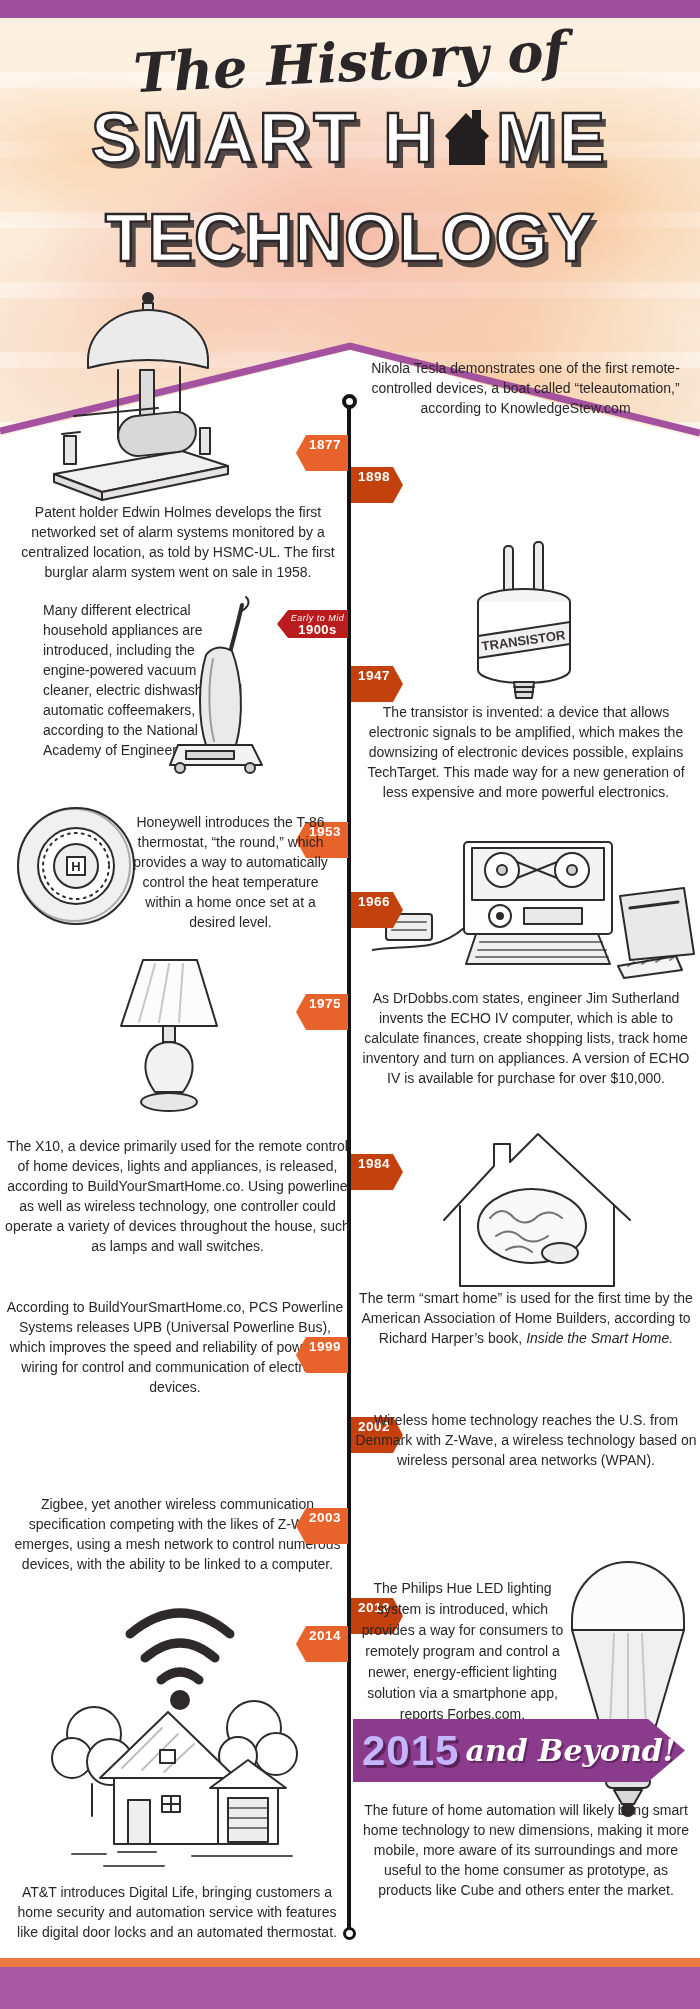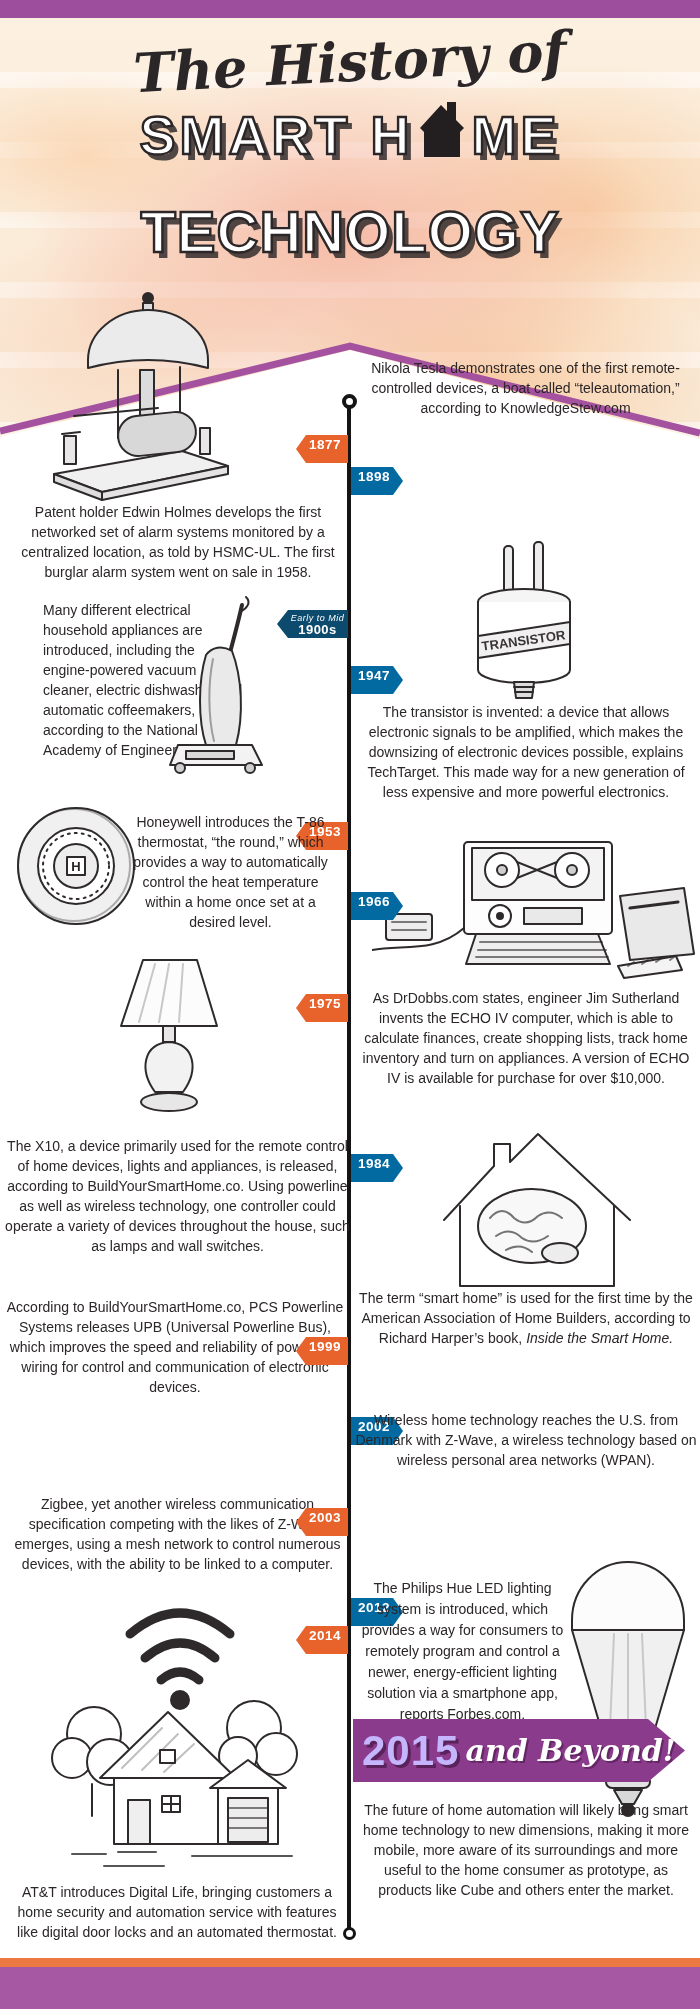--- a/index.html
+++ b/index.html
@@ -17,37 +17,37 @@
       radial-gradient(ellipse 260px 160px at 20% 70%, rgba(248,205,180,.65), rgba(248,205,180,0) 72%),
       repeating-linear-gradient(180deg, rgba(255,255,255,0) 0 54px, rgba(255,255,255,.5) 54px 70px),
       linear-gradient(#fcf0e0,#f9e7d2);}
   .below-chevron{left:0;top:340px;width:700px;height:132px;background:#fff;
     clip-path:polygon(0 97px,350px 10px,700px 99px,700px 132px,0 132px);}
   .chevron-svg{left:0;top:340px;}
   .title-script{left:0;top:30px;width:700px;text-align:center;
     font-family:"DejaVu Serif",serif;font-style:italic;font-weight:bold;font-size:54px;
     color:#2b2627;transform:rotate(-3deg);}
   .title-main{left:0;top:98px;width:700px;text-align:center;white-space:nowrap;
-    font-weight:bold;font-size:54px;letter-spacing:4px;color:#fff;
+    font-weight:bold;font-size:70px;letter-spacing:4px;color:#fff;
     -webkit-text-stroke:2.4px #2b2627;text-shadow:5px 6px 0 rgba(43,38,39,.82);}
   .title-house{display:inline-block;vertical-align:-6px;margin:0 2px;}
   .title-sub{left:0;top:198px;width:700px;text-align:center;white-space:nowrap;
-    font-weight:bold;font-size:58px;letter-spacing:1px;color:#fff;
+    font-weight:bold;font-size:68px;letter-spacing:1px;color:#fff;
     -webkit-text-stroke:2.4px #2b2627;text-shadow:5px 6px 0 rgba(43,38,39,.82);}
   
   .tl-line{left:347px;top:401px;width:4px;height:1532px;background:#151313;}
   .tl-circle{box-sizing:border-box;background:#fff;border:4px solid #151313;border-radius:50%;}
   
-  .badge{height:28px;line-height:20px;font-weight:bold;font-size:13.5px;color:#fff;
+  .badge{height:36px;line-height:20px;font-weight:bold;font-size:13.5px;color:#fff;
     text-align:center;letter-spacing:.5px;}
   .badge-left{left:296px;width:52px;background:#e8632b;
     clip-path:polygon(0 50%,10px 0,100% 0,100% 100%,10px 100%);padding-left:6px;box-sizing:border-box;}
-  .badge-right{left:351px;width:52px;background:#0369a1;
+  .badge-right{left:351px;width:52px;background:#c2410c;
     clip-path:polygon(0 0,42px 0,100% 50%,42px 100%,0 100%);padding-right:6px;box-sizing:border-box;}
-  .badge-wide{left:277px;width:71px;height:28px;background:#0c4a6e;line-height:normal;
+  .badge-wide{left:277px;width:71px;height:28px;background:#b91c1c;line-height:normal;
     clip-path:polygon(0 50%,11px 0,100% 0,100% 100%,11px 100%);padding:3px 2px 0 12px;box-sizing:border-box;}
   .badge-wide .l1{display:block;font-style:italic;font-weight:normal;font-size:9px;line-height:10px;color:#fff;text-align:center;}
   .badge-wide .l2{display:block;font-weight:bold;font-size:13px;line-height:13px;color:#fff;text-align:center;}
   
   .txt{font-size:14px;line-height:20px;text-align:center;color:#2b2627;}
   .txt i{font-style:italic;}
   
   .banner{left:353px;top:1719px;width:332px;height:63px;background:#8b3b8c;
     clip-path:polygon(0 0,295px 0,332px 50%,295px 100%,0 100%);
     display:flex;align-items:center;justify-content:center;}

